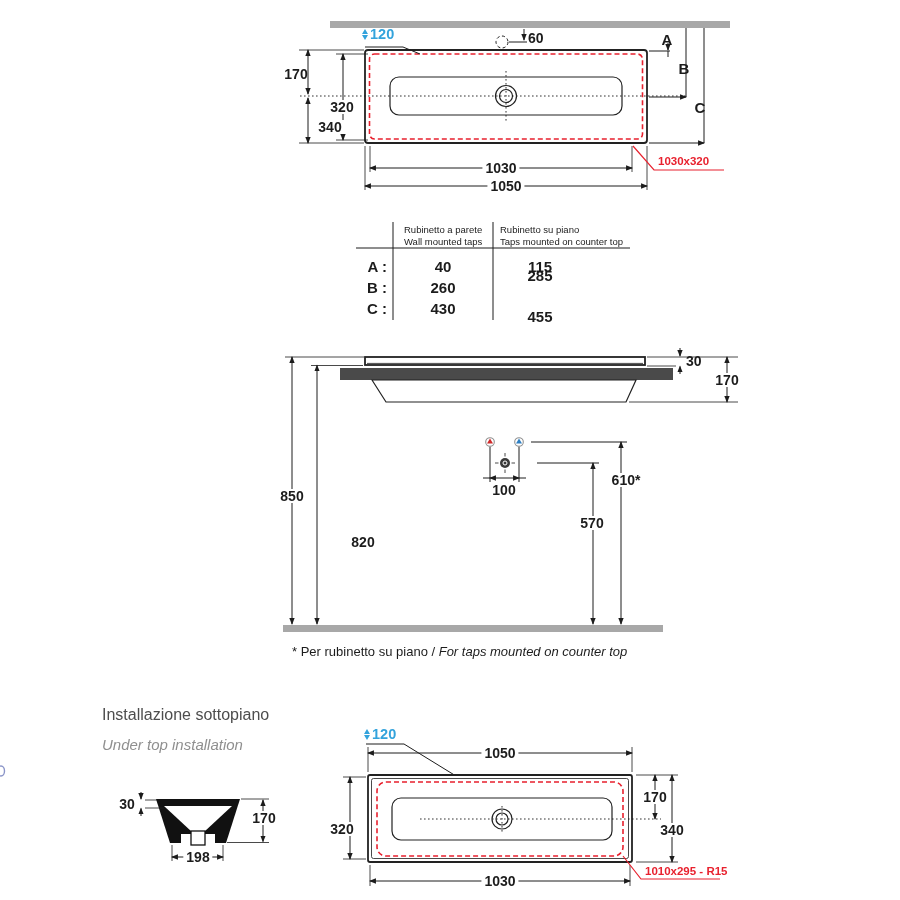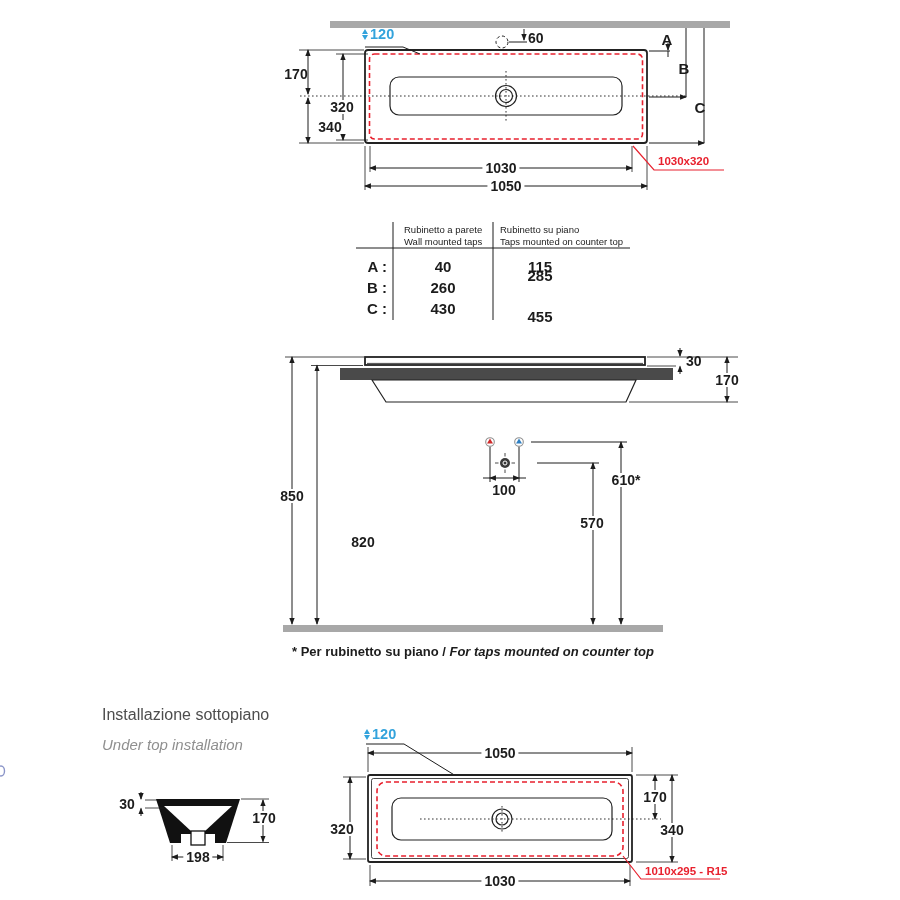--- a/index.html
+++ b/index.html
@@ -23,21 +23,21 @@
   .abc{font-size:15px;}
   .updown{display:inline-flex;flex-direction:column;align-items:center;margin-right:2px;gap:1px;}
   .updown i{display:block;width:0;height:0;border-left:3.5px solid transparent;border-right:3.5px solid transparent;}
   .updown .u{border-bottom:5px solid #33a3dc;}
   .updown .d{border-top:5px solid #33a3dc;}
   .adjwrap{position:absolute;display:flex;align-items:center;font-weight:bold;font-size:14.5px;}
   .tblhead{position:absolute;font-size:9.5px;color:#1c1c1c;line-height:11.5px;font-weight:normal;}
   .tblhead .en{}
   .rowlbl{position:absolute;width:30px;text-align:right;font-weight:bold;font-size:15px;color:#1c1c1c;line-height:1;}
   .val{position:absolute;transform:translate(-50%,0);font-weight:bold;font-size:15px;color:#1c1c1c;line-height:1;}
-  .note{position:absolute;font-size:13px;color:#1c1c1c;font-weight:bold;}
+  .note{position:absolute;font-size:13px;color:#1c1c1c;font-weight:normal;}
   .note .en{font-style:italic;}
   .title-it{position:absolute;font-size:16px;color:#4d4d4d;font-weight:normal;text-align:right;}
   .title-en{position:absolute;font-size:15px;color:#8f8f8f;font-style:italic;font-weight:normal;}
 </style>
 </head>
 <body>
 
 <div id="canvas">
 
 <svg id="geom" width="900" height="900" viewBox="0 0 900 900">

